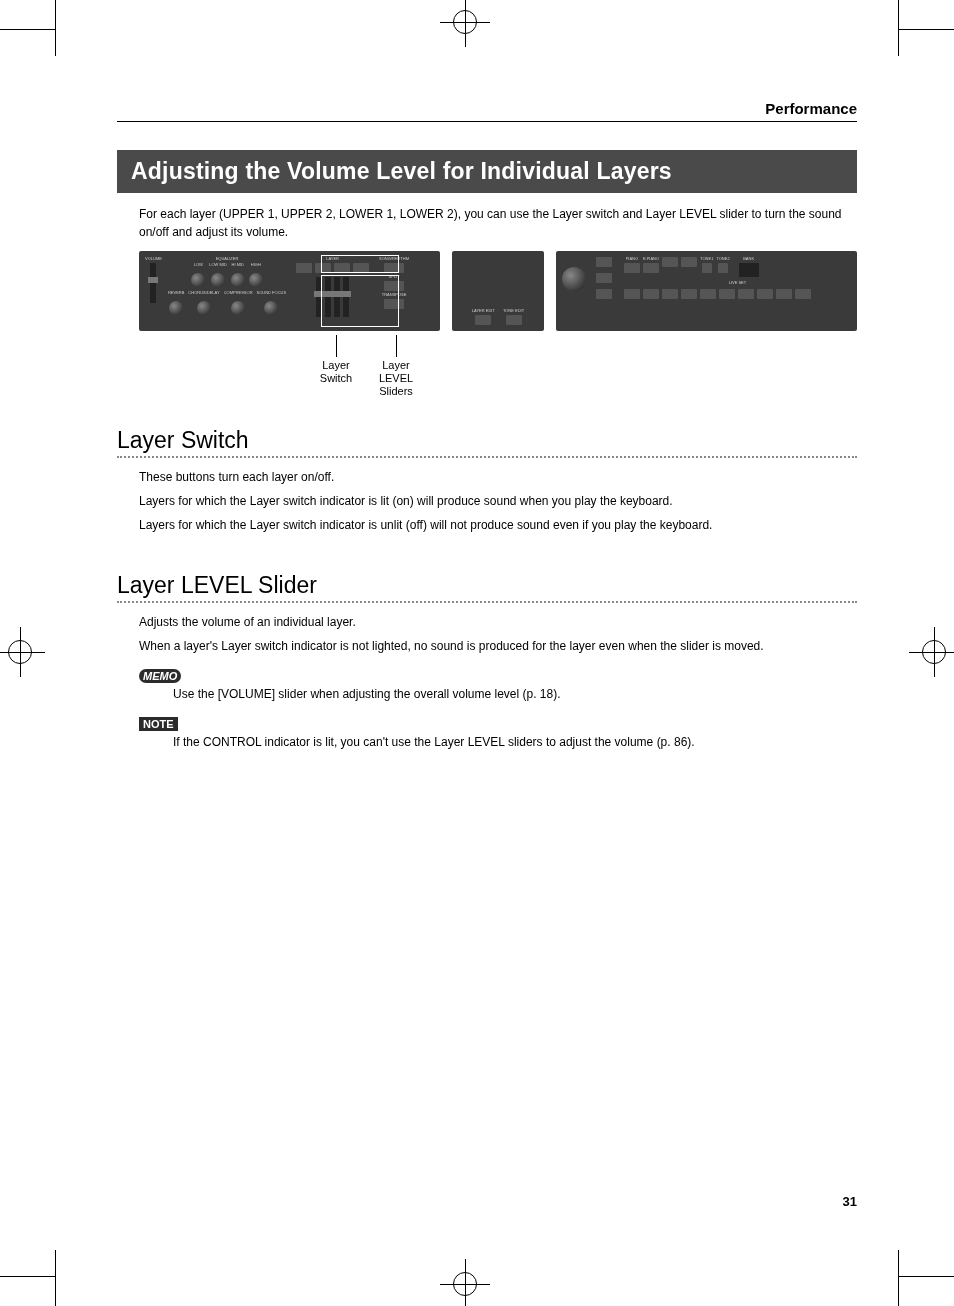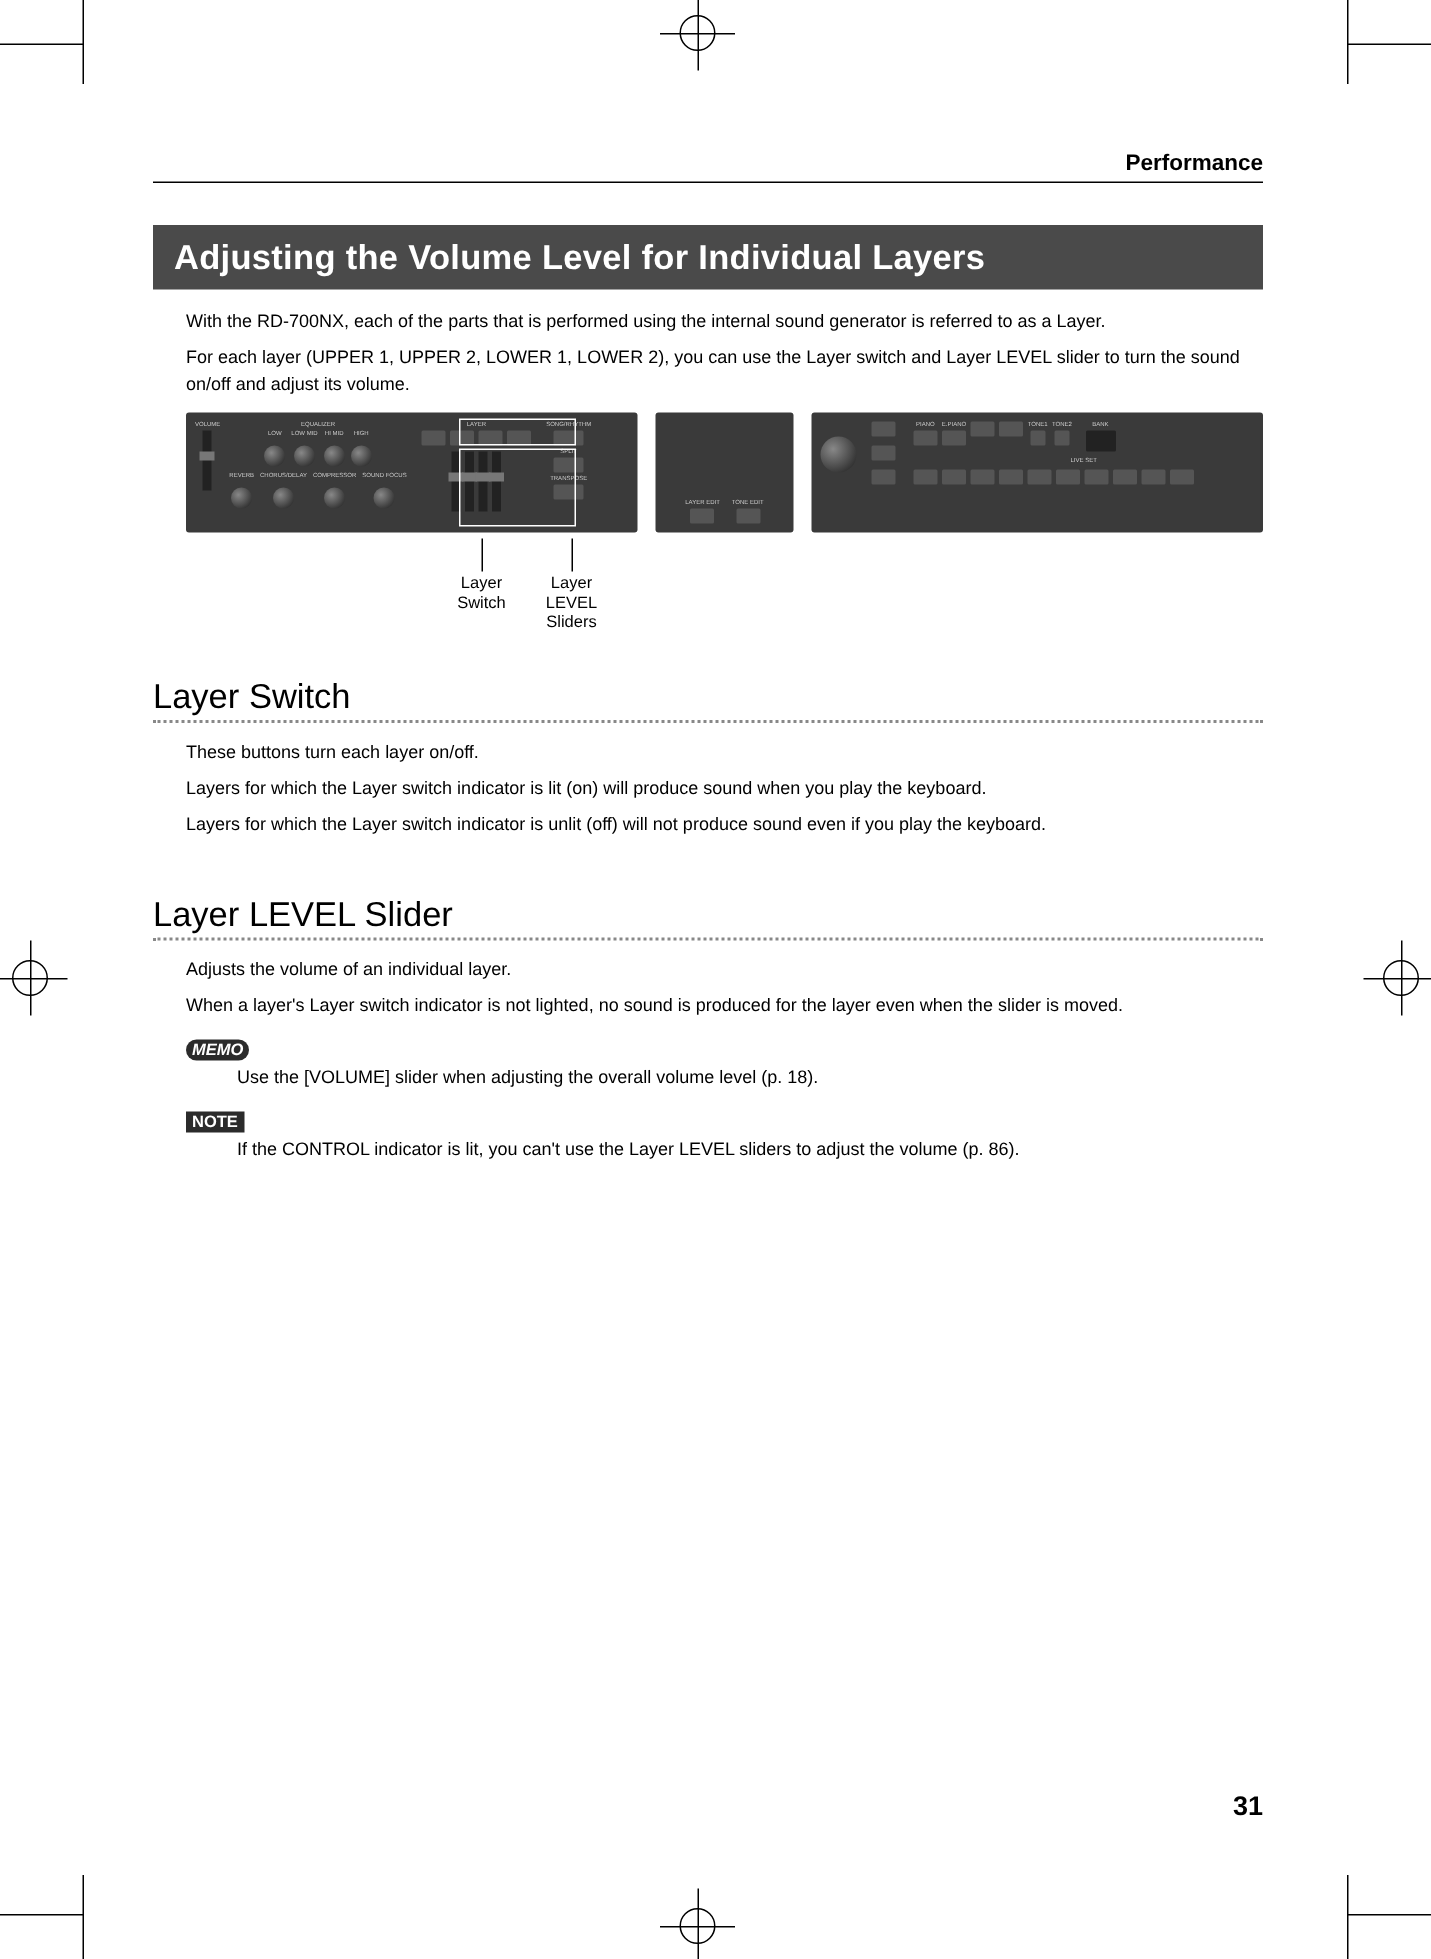--- a/index.html
+++ b/index.html
@@ -6,21 +6,21 @@
   body {
     width: 954px;
     height: 1306px;
     background: #fff;
     font-family: "Helvetica Neue", Arial, sans-serif;
     color: #000;
     position: relative;
   }
   .page {
     position: absolute;
-    left: 102px;
+    left: 117px;
     top: 100px;
     width: 740px;
   }
   .section-label {
     text-align: right;
     font-weight: bold;
     font-size: 15px;
     padding-bottom: 4px;
     border-bottom: 1.5px solid #000;
     margin-bottom: 28px;
@@ -125,21 +125,21 @@
     font-style: italic;
   }
   .badge-memo { background: #2b2b2b; border-radius: 9px; }
   .badge-note { background: #2b2b2b; border-radius: 0; font-style: normal; }
   .indent2 { margin-left: 56px; }
   .page-num {
     position: absolute;
     right: 0;
     top: 1094px;
     font-weight: bold;
-    font-size: 18px;
+    font-size: 13px;
   }
   
   .crop { position: absolute; background: #000; }
   .crop-h { height: 1px; }
   .crop-v { width: 1px; }
   .crop-circle {
     position: absolute;
     width: 24px; height: 24px;
     border: 1px solid #000;
     border-radius: 50%;
@@ -168,21 +168,20 @@
 <div class="crop-circle" style="left:453px;bottom:10px"></div>
 <div class="crop-circle" style="left:8px;top:640px"></div>
 <div class="crop-circle" style="right:8px;top:640px"></div>
 
 <div class="page">
 
   <div class="section-label">Performance</div>
 
   <div class="title-bar">Adjusting the Volume Level for Individual Layers</div>
 
-  <p class="body-text">With the RD-700NX, each of the parts that is performed using the internal sound generator is referred to as a Layer.</p>
   <p class="body-text">For each layer (UPPER 1, UPPER 2, LOWER 1, LOWER 2), you can use the Layer switch and Layer LEVEL slider to turn the sound on/off and adjust its volume.</p>
 
   
   <div class="panel-area">
     <div class="panel" style="flex:1.05">
       <div class="panel-inner">
         <div class="col">
             <div class="panel-label-tiny">VOLUME</div>
             <div class="slider-tiny"></div>
           </div>

